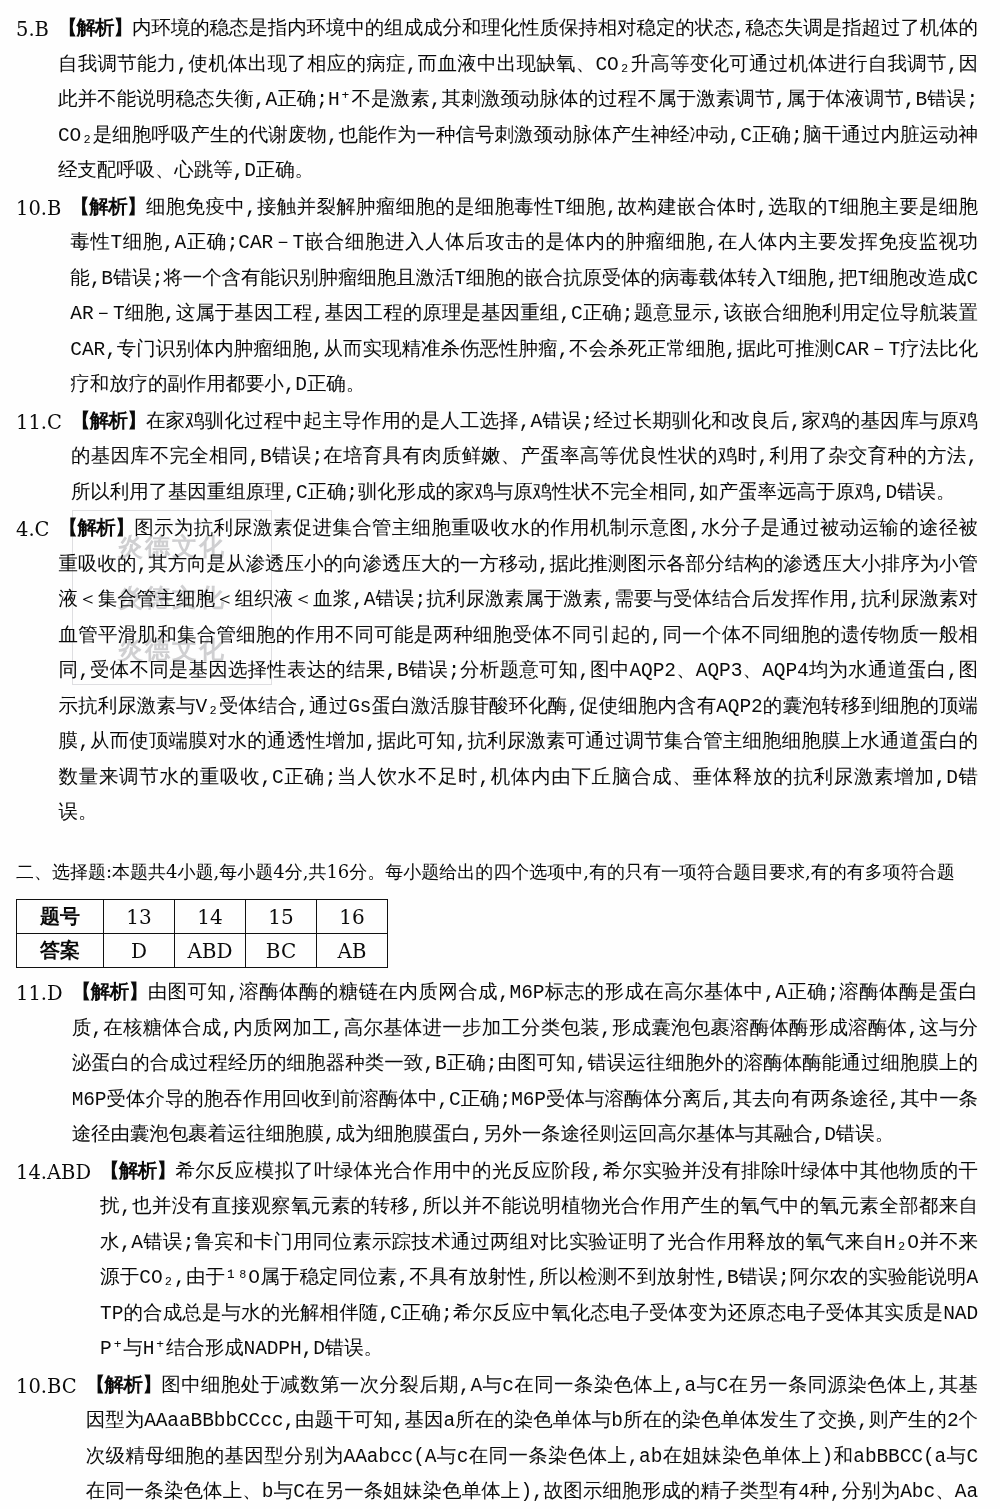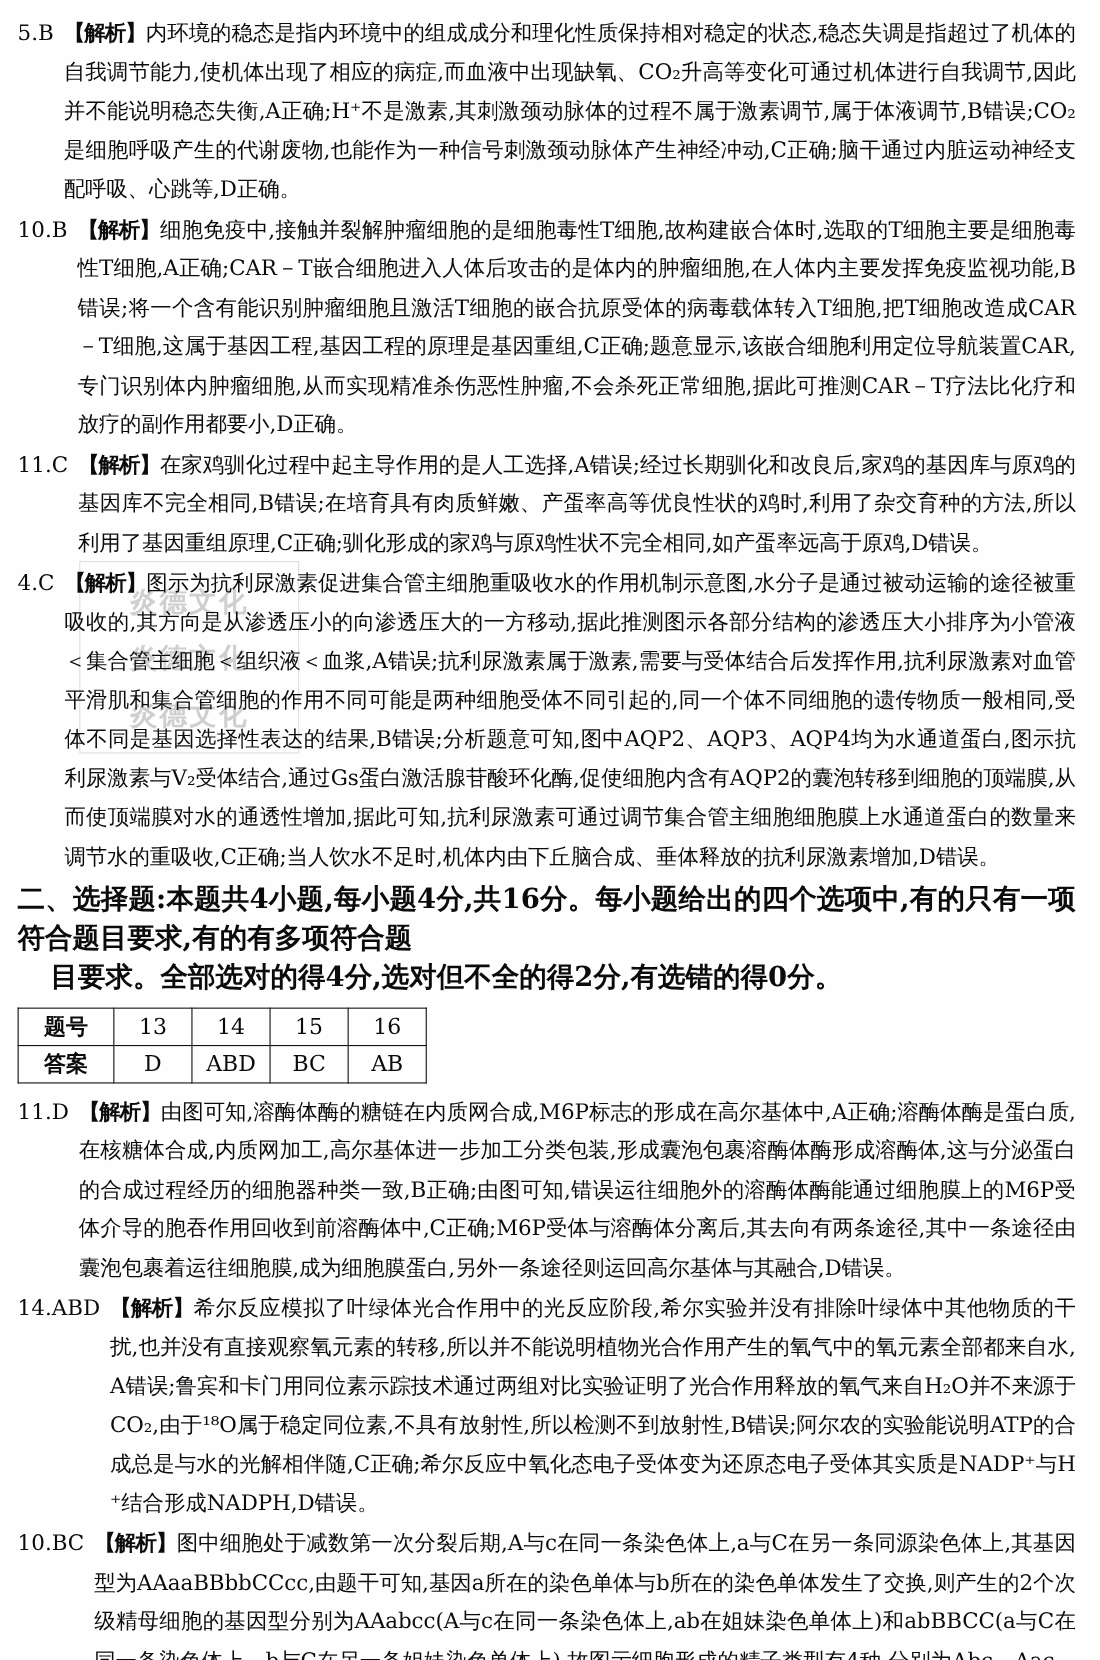--- a/index.html
+++ b/index.html
@@ -73,31 +73,31 @@
     text-justify: inter-character;
     letter-spacing: -0.1px;
     word-break: break-all;
   }
   .tag {
     font-weight: 700;
     letter-spacing: -1px;
   }
 
   
-  .item-body { text-indent: 0; }
+  .item-body { text-indent: 0; font-family: Liberation Mono, monospace; }
 
   
   .section-head {
-    font-size: 25px;
+    font-size: 18px;
     line-height: 35.5px;
-    font-weight: 700;
+    font-weight: 400;
     text-align: justify;
     text-justify: inter-character;
     word-break: break-all;
-    margin-top: 3px;
+    margin-top: 22px;
     padding-left: 0;
   }
   .section-head .cont {
     display: block;
     padding-left: 30px;
   }
 
   
   .answer-table-wrap {
     display: flex;
@@ -148,21 +148,20 @@
       <div class="item-body"><span class="tag">【解析】</span><span>在家鸡驯化过程中起主导作用的是人工选择,A错误;经过长期驯化和改良后,家鸡的基因库与原鸡的基因库不完全相同,B错误;在培育具有肉质鲜嫩、产蛋率高等优良性状的鸡时,利用了杂交育种的方法,所以利用了基因重组原理,C正确;驯化形成的家鸡与原鸡性状不完全相同,如产蛋率远高于原鸡,D错误。</span></div>
     </div>
 
     <div class="item">
       <div class="item-num">4.C</div>
       <div class="item-body"><span class="tag">【解析】</span><span>图示为抗利尿激素促进集合管主细胞重吸收水的作用机制示意图,水分子是通过被动运输的途径被重吸收的,其方向是从渗透压小的向渗透压大的一方移动,据此推测图示各部分结构的渗透压大小排序为小管液＜集合管主细胞＜组织液＜血浆,A错误;抗利尿激素属于激素,需要与受体结合后发挥作用,抗利尿激素对血管平滑肌和集合管细胞的作用不同可能是两种细胞受体不同引起的,同一个体不同细胞的遗传物质一般相同,受体不同是基因选择性表达的结果,B错误;分析题意可知,图中AQP2、AQP3、AQP4均为水通道蛋白,图示抗利尿激素与V₂受体结合,通过Gs蛋白激活腺苷酸环化酶,促使细胞内含有AQP2的囊泡转移到细胞的顶端膜,从而使顶端膜对水的通透性增加,据此可知,抗利尿激素可通过调节集合管主细胞细胞膜上水通道蛋白的数量来调节水的重吸收,C正确;当人饮水不足时,机体内由下丘脑合成、垂体释放的抗利尿激素增加,D错误。</span></div>
     </div>
 
     <div class="section-head">
       <span>二、选择题:本题共4小题,每小题4分,共16分。每小题给出的四个选项中,有的只有一项符合题目要求,有的有多项符合题</span>
-      <span class="cont">目要求。全部选对的得4分,选对但不全的得2分,有选错的得0分。</span>
     </div>
 
     <div class="answer-table-wrap">
       <table class="answer-table">
         <tbody>
           <tr>
             <td class="hdr-label">题号</td>
             <td class="cell">13</td>
             <td class="cell">14</td>
             <td class="cell">15</td>

